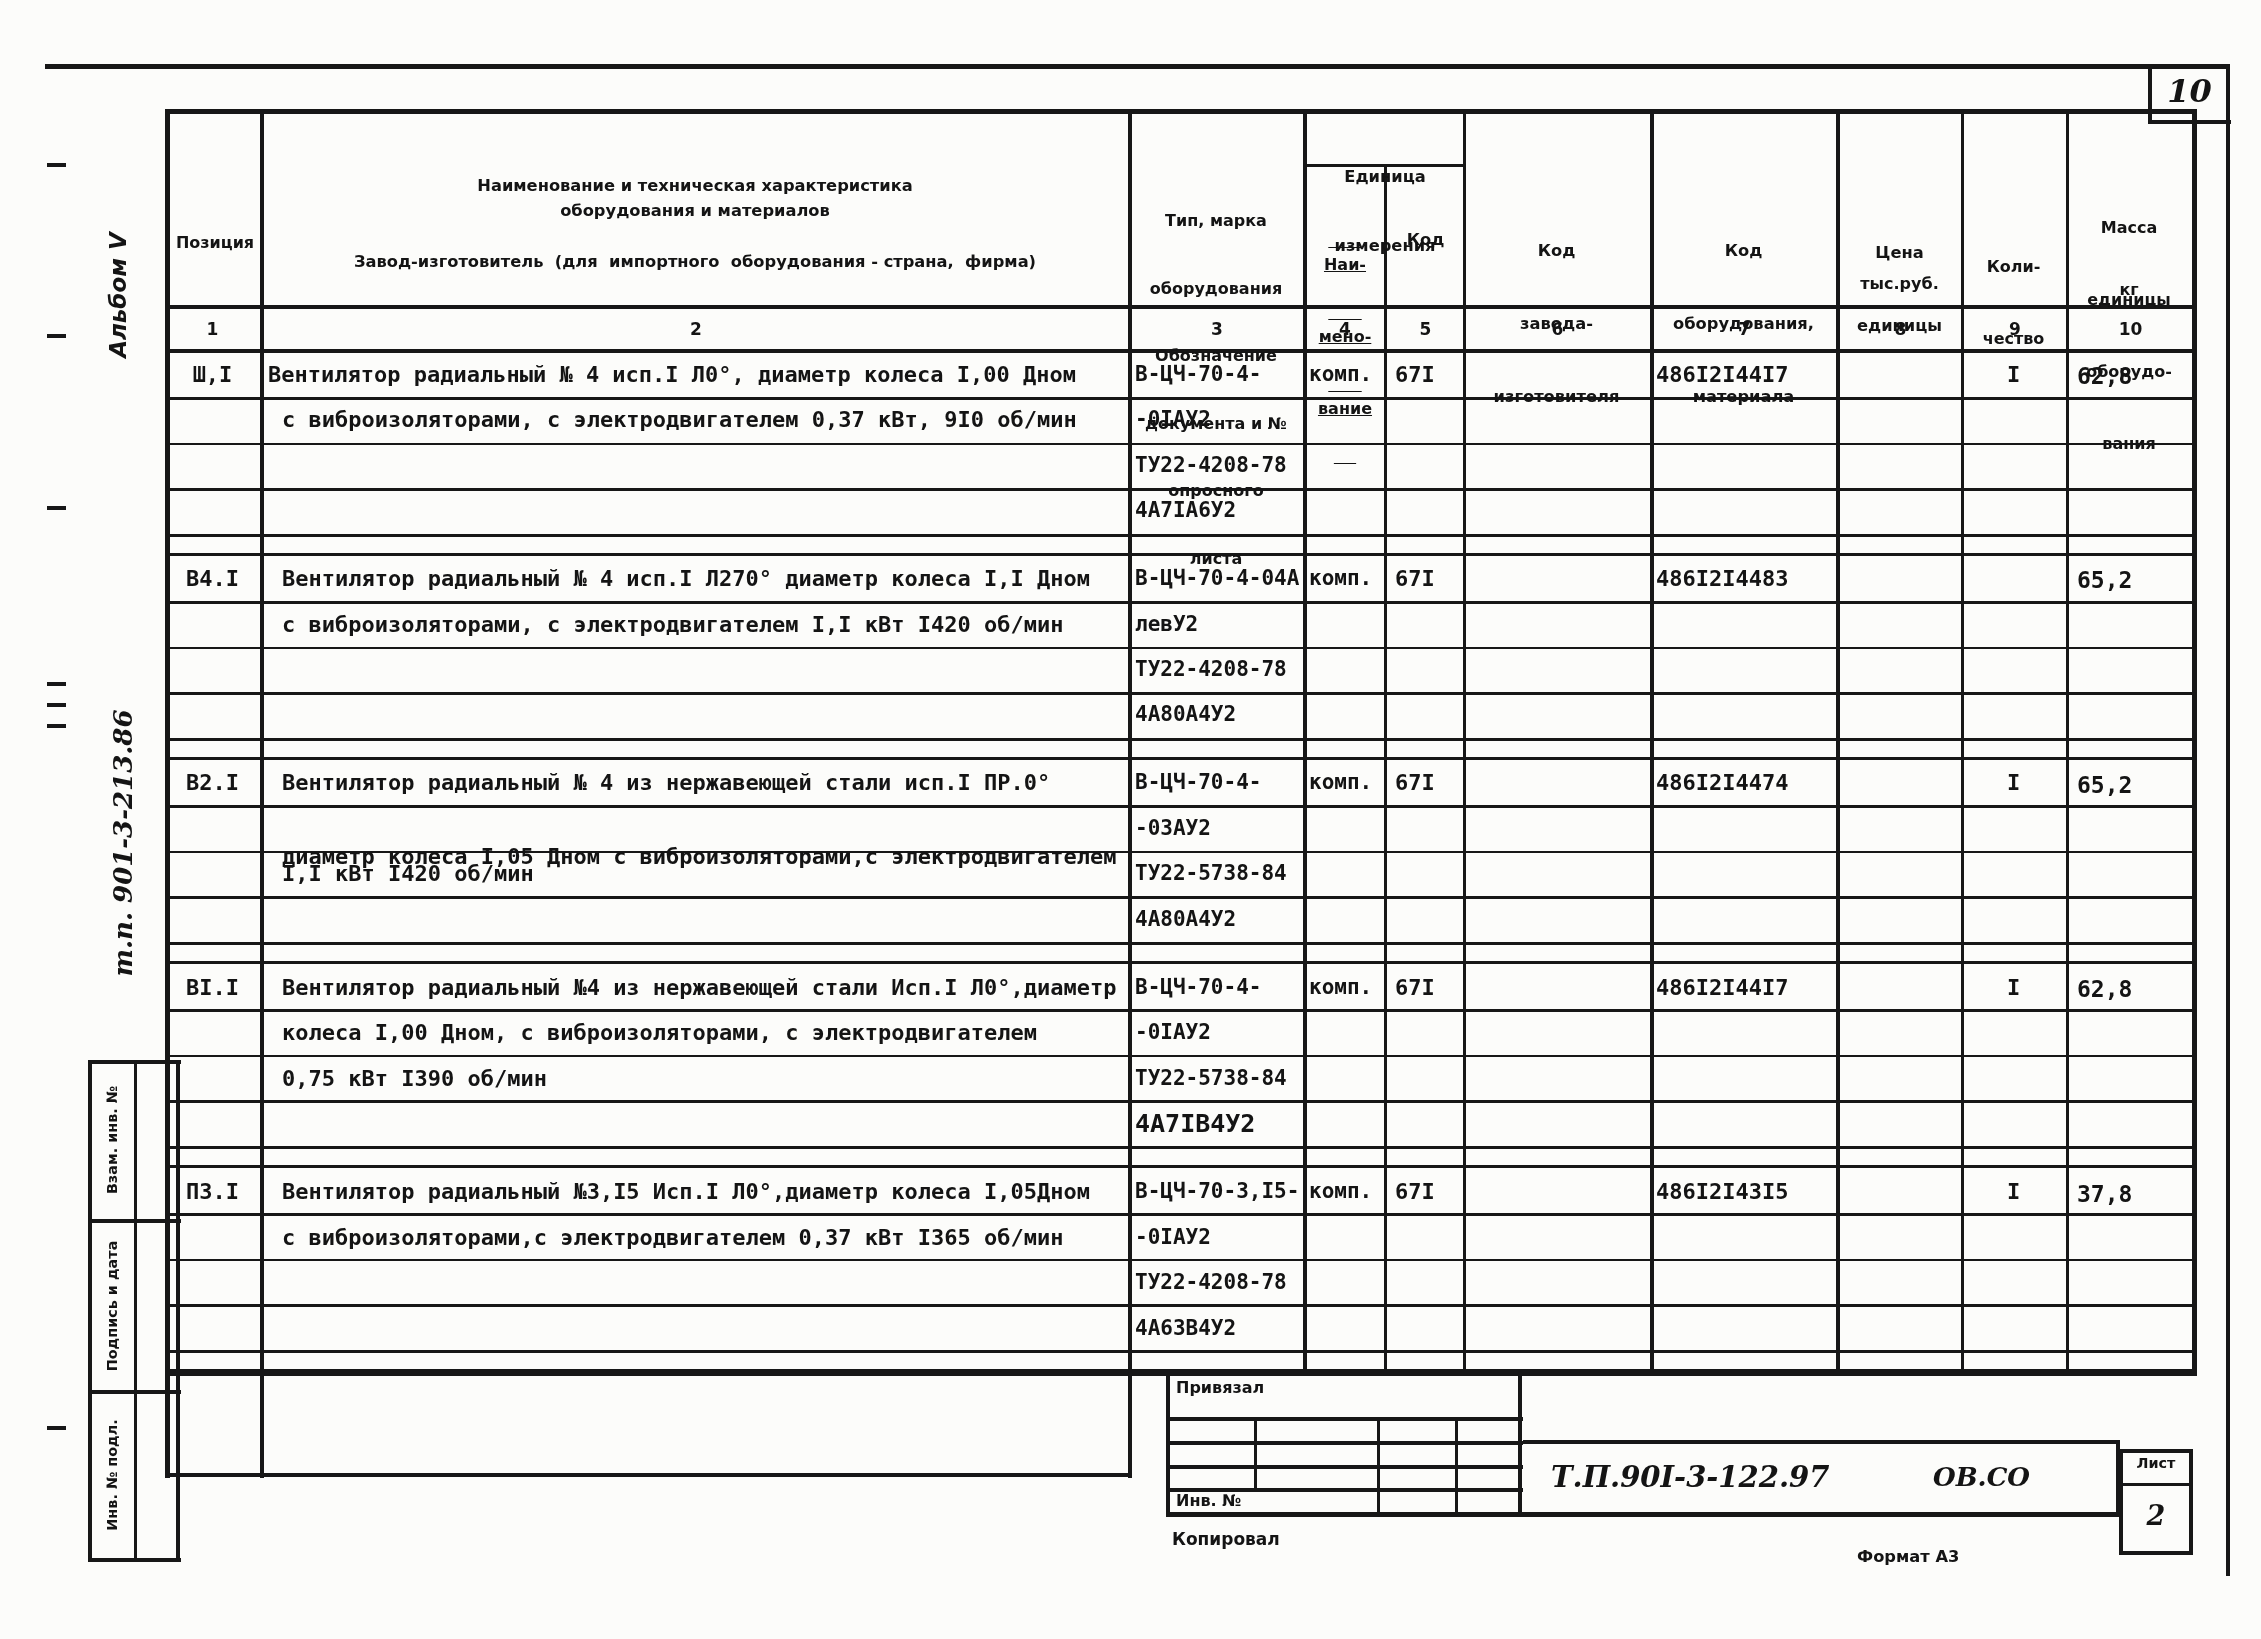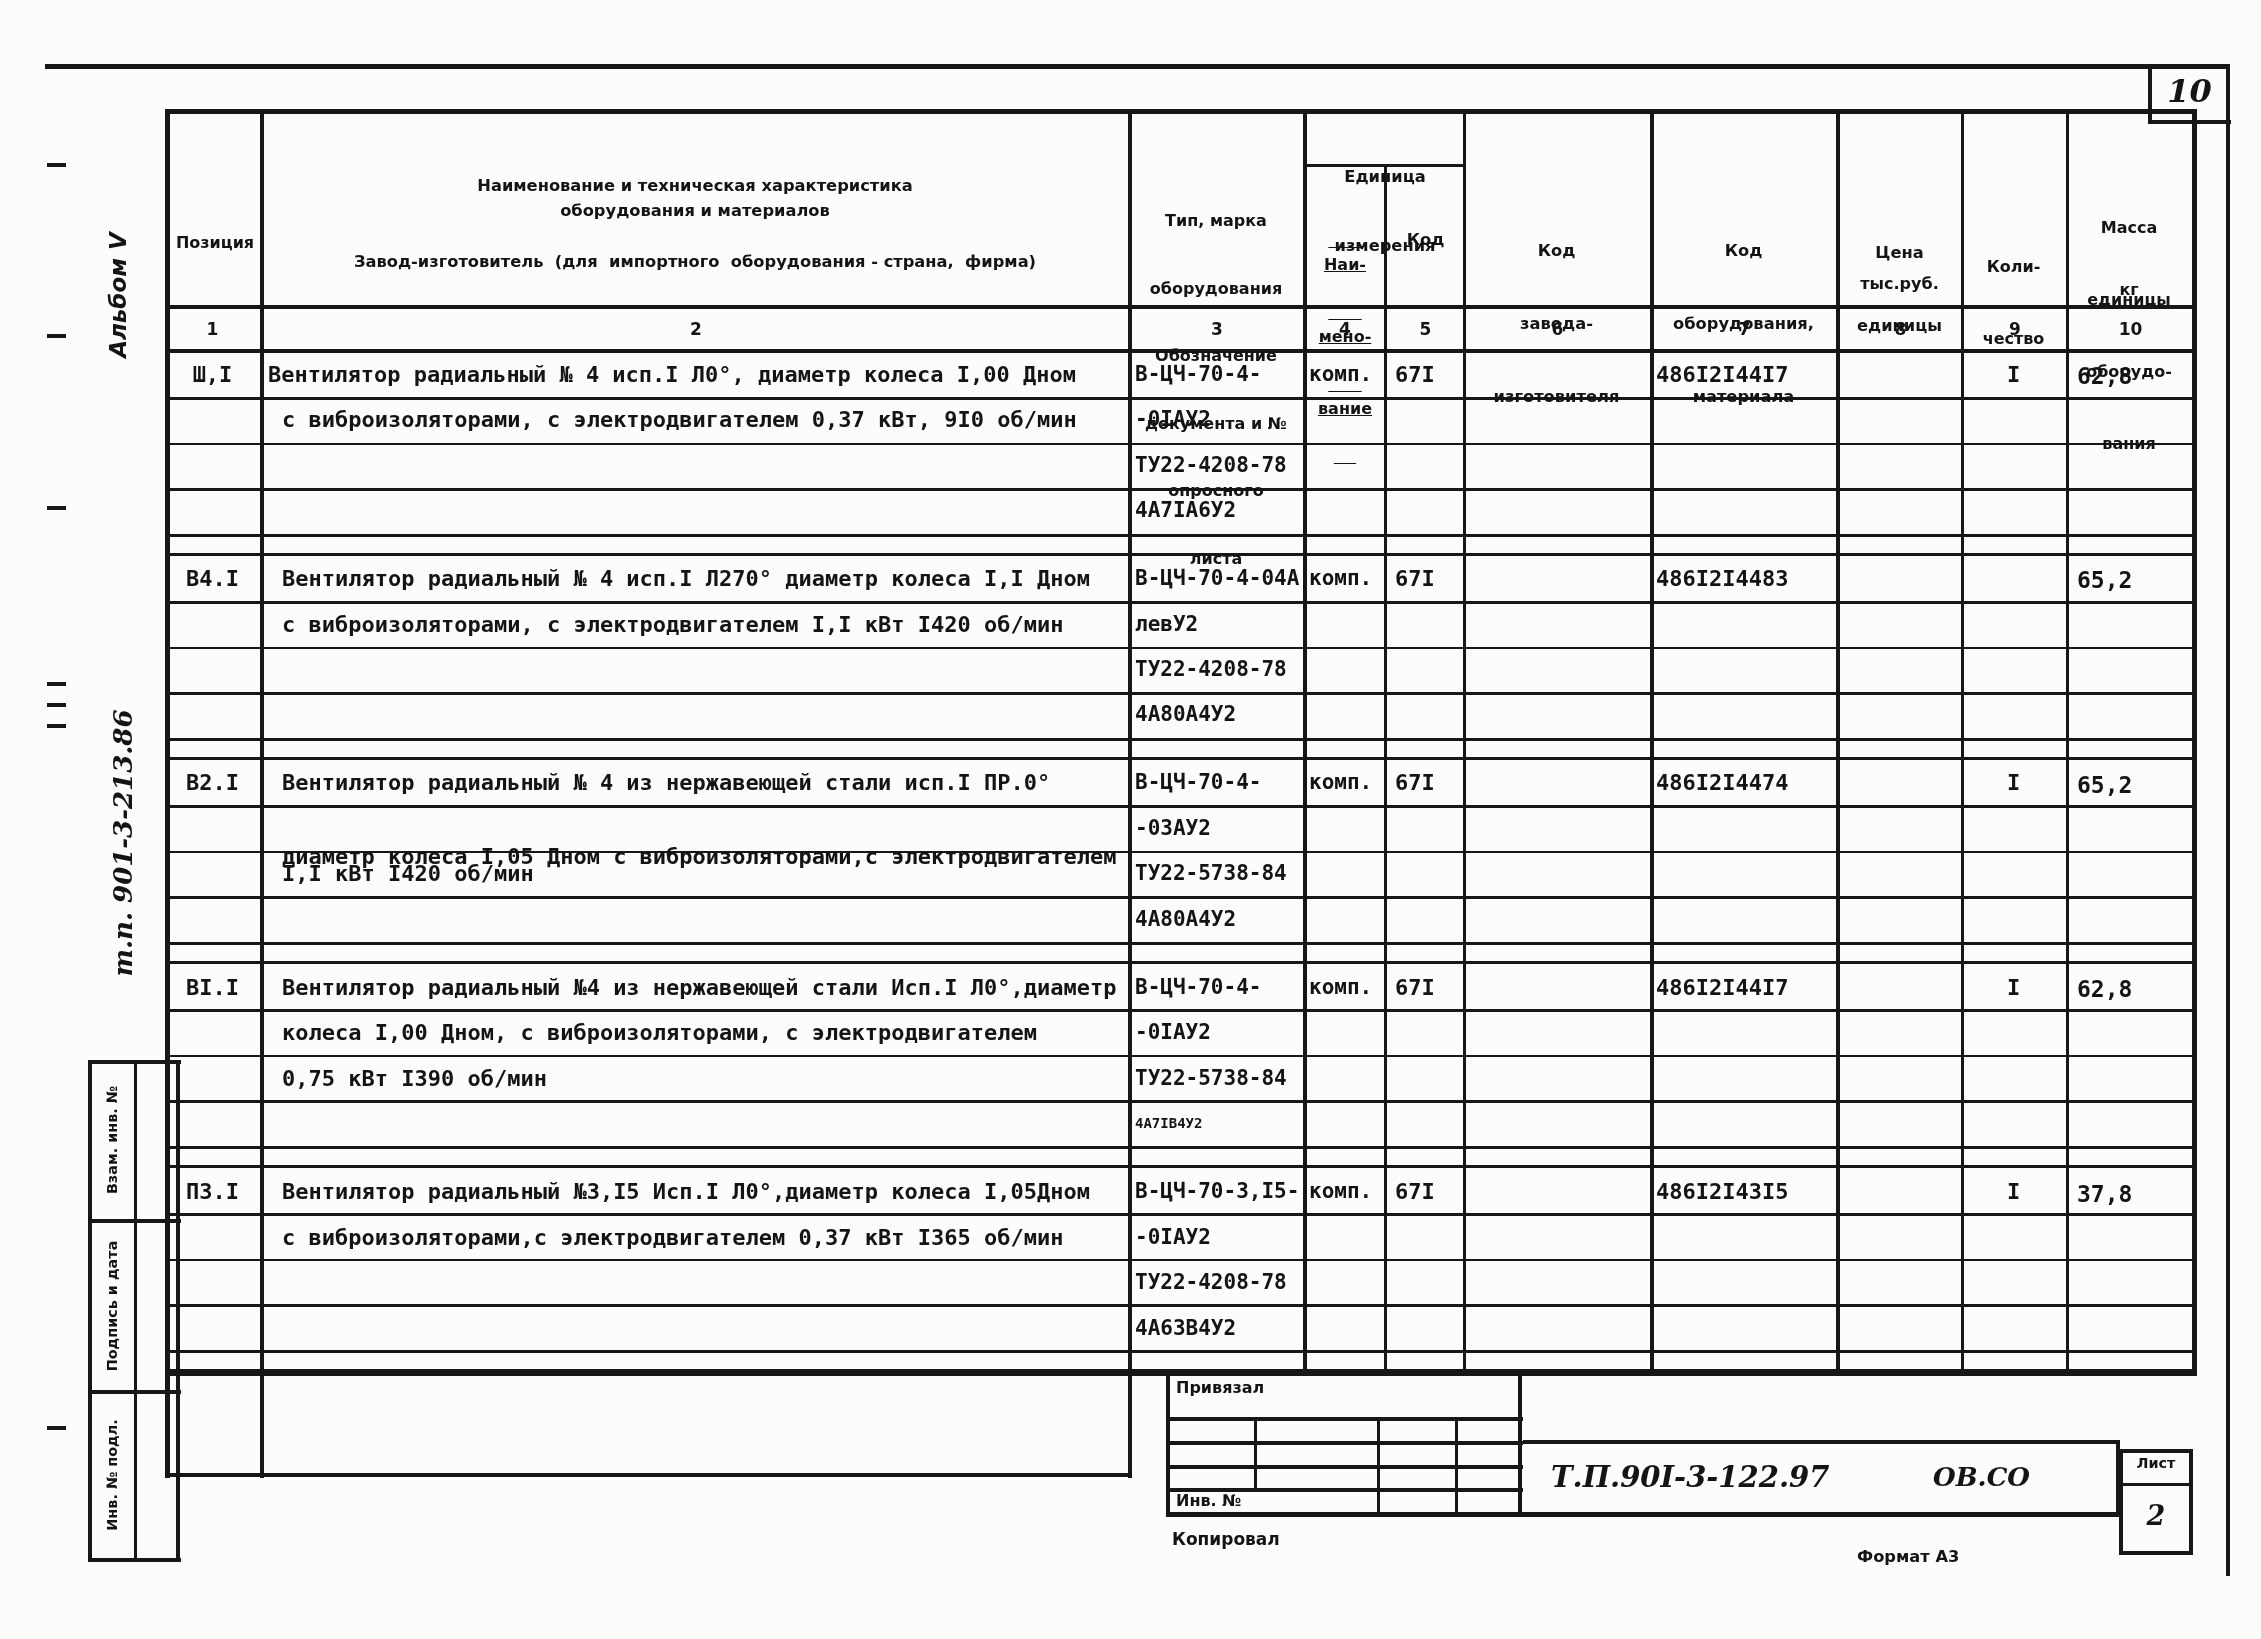--- a/index.html
+++ b/index.html
@@ -194,21 +194,21 @@
     <div class="t mono ctr" style="left:1961px;top:760px;width:105px;line-height:45px;font-size:22px;">I</div>
     <div class="t mono" style="left:2077px;top:763px;line-height:45px;font-size:23px;">65,2</div>
 
     <div class="t mono ctr" style="left:165px;top:965px;width:95px;line-height:45px;font-size:22px;">ВI.I</div>
     <div class="t mono" style="left:282px;top:965px;line-height:45px;font-size:22px;">Вентилятор радиальный №4 из нержавеющей стали Исп.I Л0°,диаметр</div>
     <div class="t mono" style="left:282px;top:1010px;line-height:45px;font-size:22px;">колеса I,00 Дном, с виброизоляторами, с электродвигателем</div>
     <div class="t mono" style="left:282px;top:1056px;line-height:45px;font-size:22px;">0,75 кВт I390 об/мин</div>
     <div class="t mono" style="left:1135px;top:965px;line-height:45px;font-size:21px;">В-ЦЧ-70-4-</div>
     <div class="t mono" style="left:1135px;top:1010px;line-height:45px;font-size:21px;">-0IАУ2</div>
     <div class="t mono" style="left:1135px;top:1056px;line-height:45px;font-size:21px;">ТУ22-5738-84</div>
-    <div class="t mono" style="left:1135px;top:1101px;line-height:45px;font-size:14px;">4А7IВ4У2</div>
+    <div class="t mono" style="left:1135px;top:1101px;line-height:45px;font-size:25px;">4А7IВ4У2</div>
     <div class="t mono" style="left:1309px;top:965px;line-height:45px;font-size:21px;">комп.</div>
     <div class="t mono" style="left:1395px;top:965px;line-height:45px;font-size:22px;">67I</div>
     <div class="t mono" style="left:1656px;top:965px;line-height:45px;font-size:22px;">486I2I44I7</div>
     <div class="t mono ctr" style="left:1961px;top:965px;width:105px;line-height:45px;font-size:22px;">I</div>
     <div class="t mono" style="left:2077px;top:967px;line-height:45px;font-size:23px;">62,8</div>
 
     <div class="t mono ctr" style="left:165px;top:1169px;width:95px;line-height:45px;font-size:22px;">П3.I</div>
     <div class="t mono" style="left:282px;top:1169px;line-height:45px;font-size:22px;">Вентилятор радиальный №3,I5 Исп.I Л0°,диаметр колеса I,05Дном</div>
     <div class="t mono" style="left:282px;top:1215px;line-height:45px;font-size:22px;">с виброизоляторами,с электродвигателем 0,37 кВт I365 об/мин</div>
     <div class="t mono" style="left:282px;top:1260px;line-height:45px;font-size:22px;"></div>

